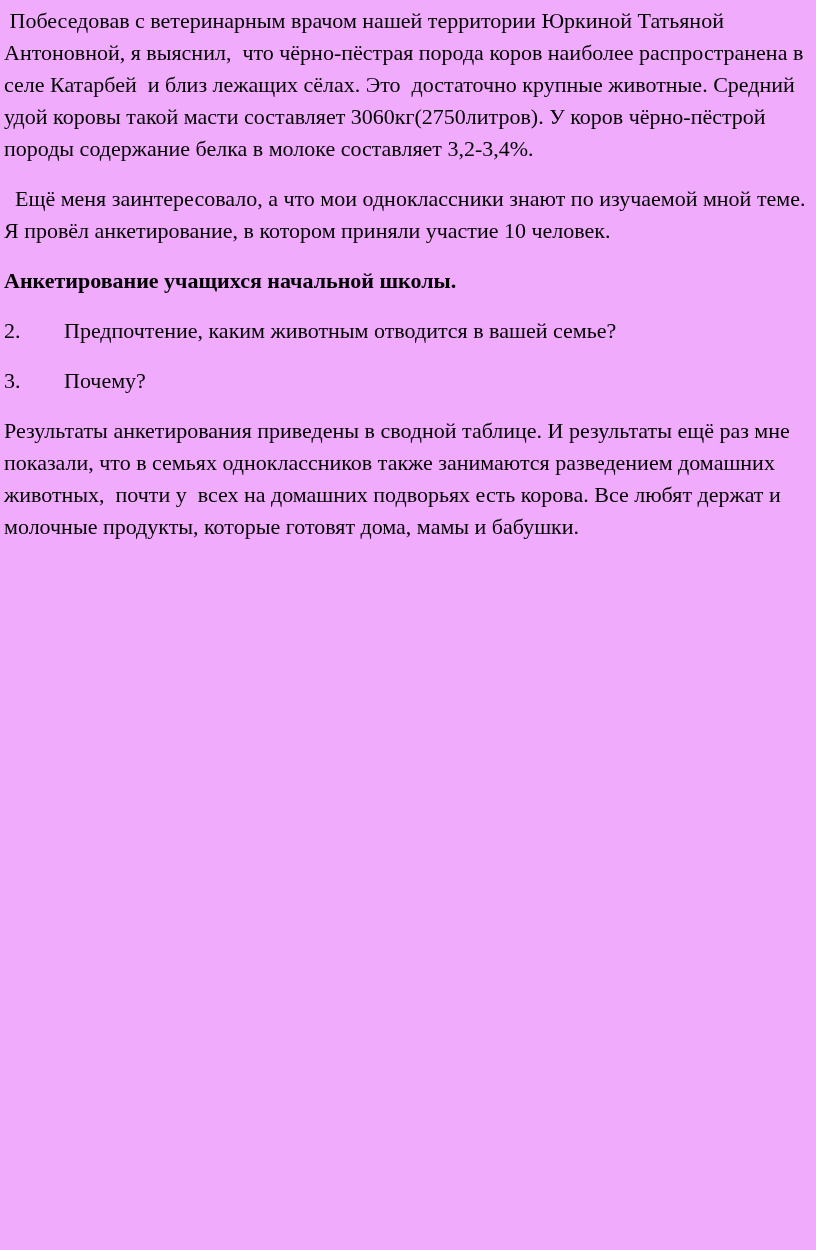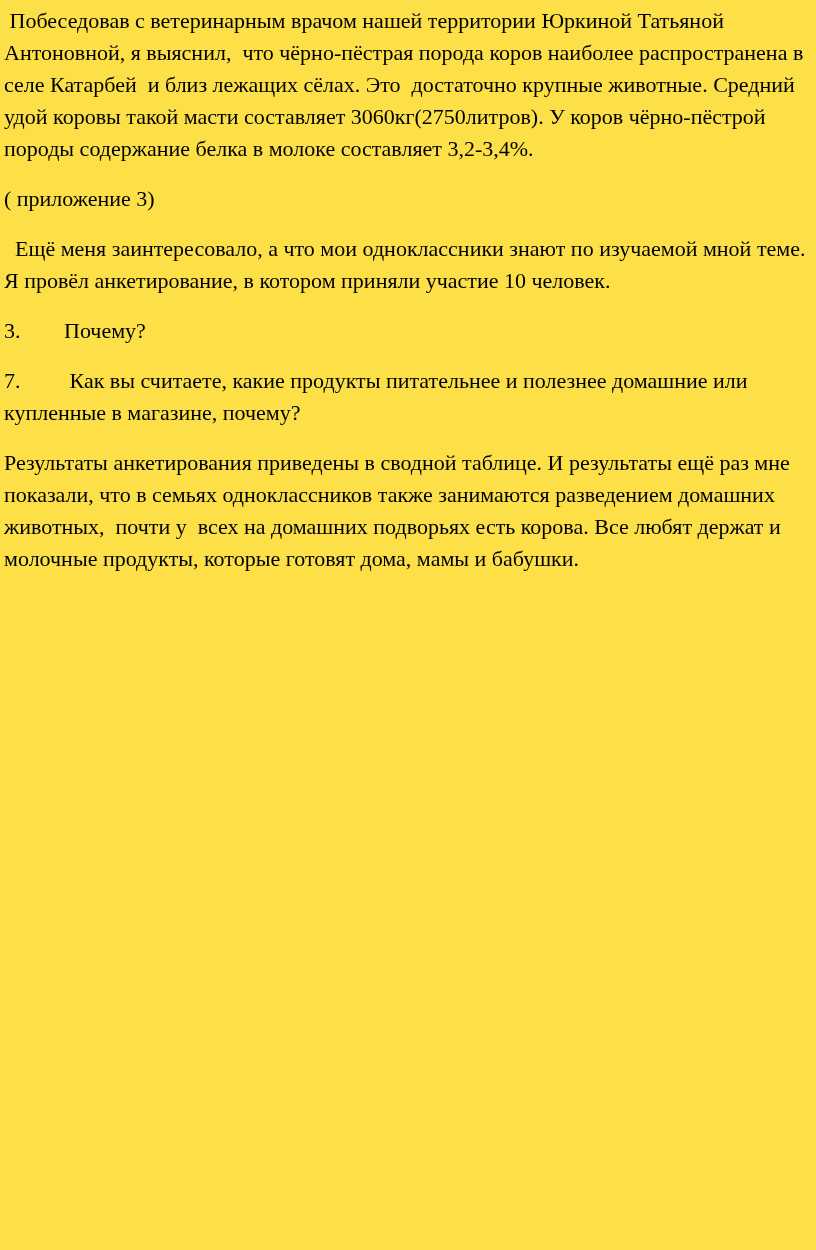--- a/index.html
+++ b/index.html
@@ -6,21 +6,21 @@
     margin: 0;
     padding: 0;
     background: #ffffff;
   }
   .page {
     position: relative;
     width: 816px;
     height: 1250px;
     box-sizing: border-box;
     padding: 5px 6px 0 4px;
-    background: #fde047;
+    background: #f0abfc;
     color: #000000;
     font-family: "Liberation Serif", "DejaVu Serif", serif;
     font-size: 22px;
     line-height: 32px;
     overflow: hidden;
   }
   .para, .list-item {
     margin: 0 0 18px 0;
     white-space: pre-wrap;
   }
@@ -37,30 +37,30 @@
 </style>
 </head>
 <body>
 
 <div class="page">
 
   <p class="para"> Побеседовав с ветеринарным врачом нашей территории Юркиной Татьяной Антоновной, я выяснил,  что чёрно-пёстрая порода коров наиболее распространена в селе Катарбей  и близ лежащих сёлах. Это  достаточно крупные животные. Средний удой коровы такой масти составляет 3060кг(2750литров). У коров чёрно-пёстрой породы содержание белка в молоке составляет 3,2-3,4%.</p>
 
 
 
-  <p class="para">( приложение 3)</p>
 
   <p class="para">  Ещё меня заинтересовало, а что мои одноклассники знают по изучаемой мной теме. Я провёл анкетирование, в котором приняли участие 10 человек.</p>
 
+  <p class="heading">Анкетирование учащихся начальной школы.</p>
 
 
+  <div class="list-item"><span class="list-num">2.</span><span>Предпочтение, каким животным отводится в вашей семье?</span></div>
 
   <div class="list-item"><span class="list-num">3.</span><span>Почему?</span></div>
 
 
 
 
-  <div class="list-item"><span class="list-num">7.</span><span> Как вы считаете, какие продукты питательнее и полезнее домашние или купленные в магазине, почему?</span></div>
 
   <p class="para">Результаты анкетирования приведены в сводной таблице. И результаты ещё раз мне показали, что в семьях одноклассников также занимаются разведением домашних животных,  почти у  всех на домашних подворьях есть корова. Все любят держат и молочные продукты, которые готовят дома, мамы и бабушки.</p>
 
 
 </div>
 
 </body></html>

